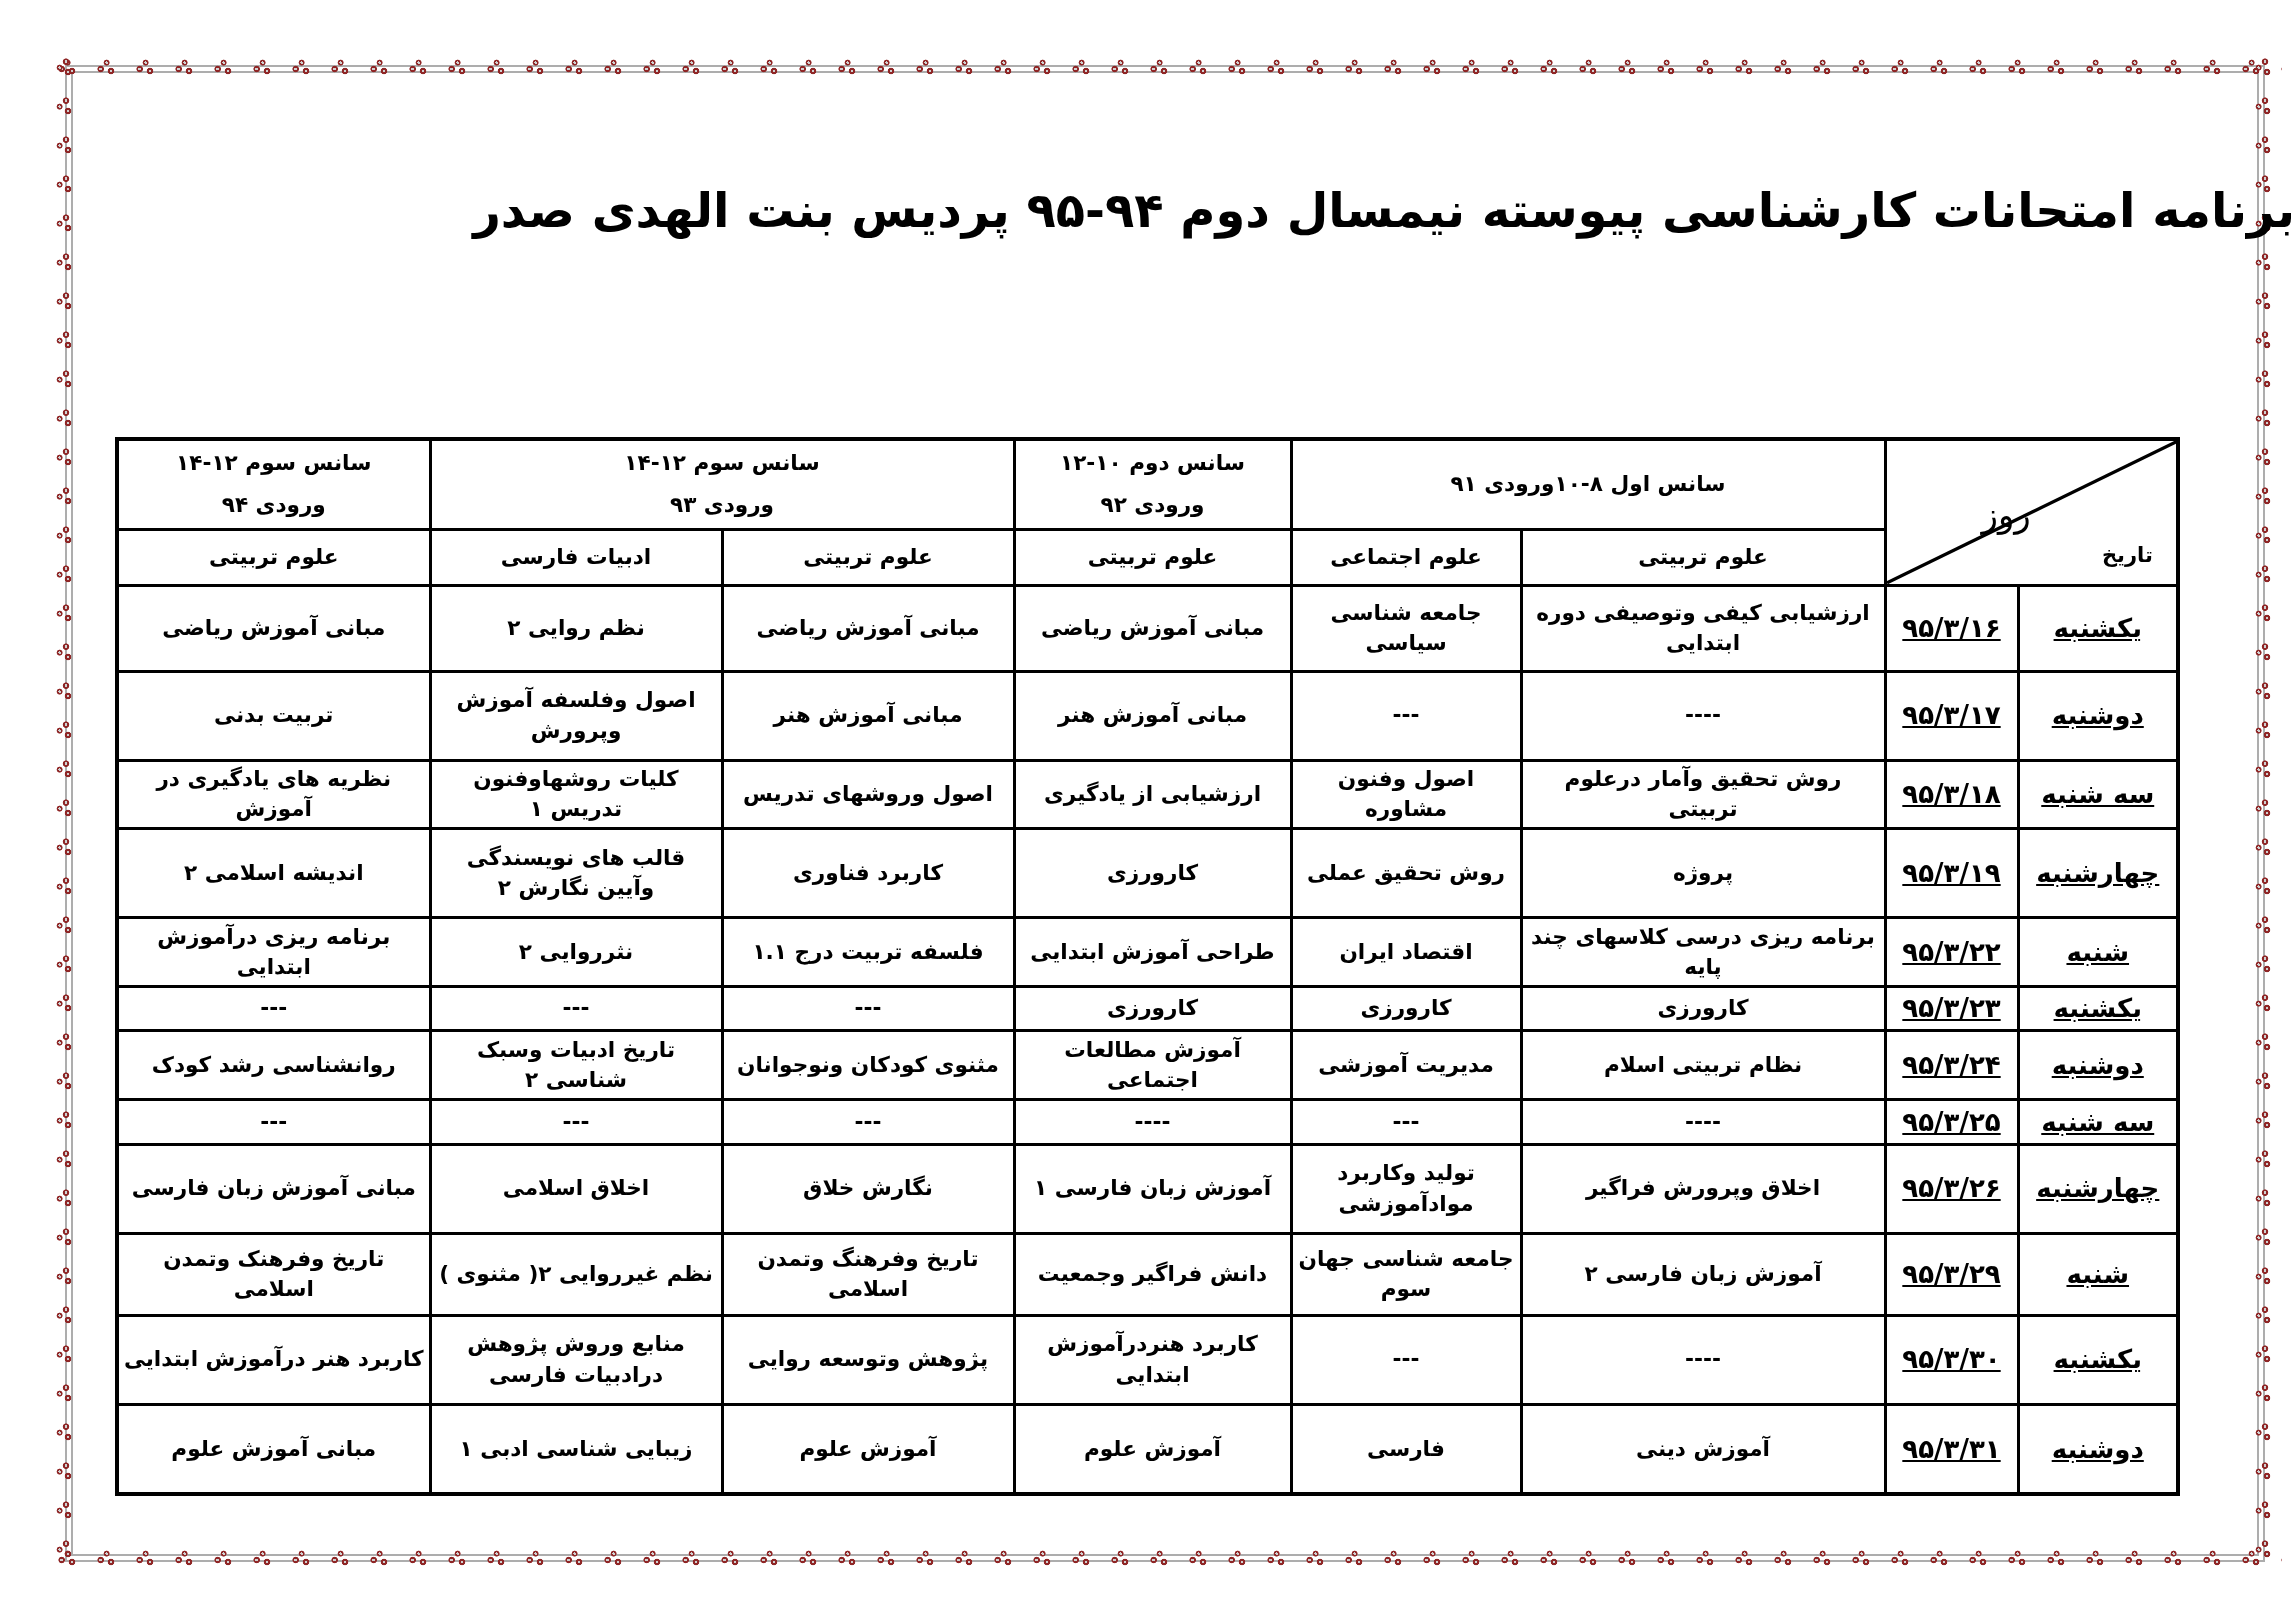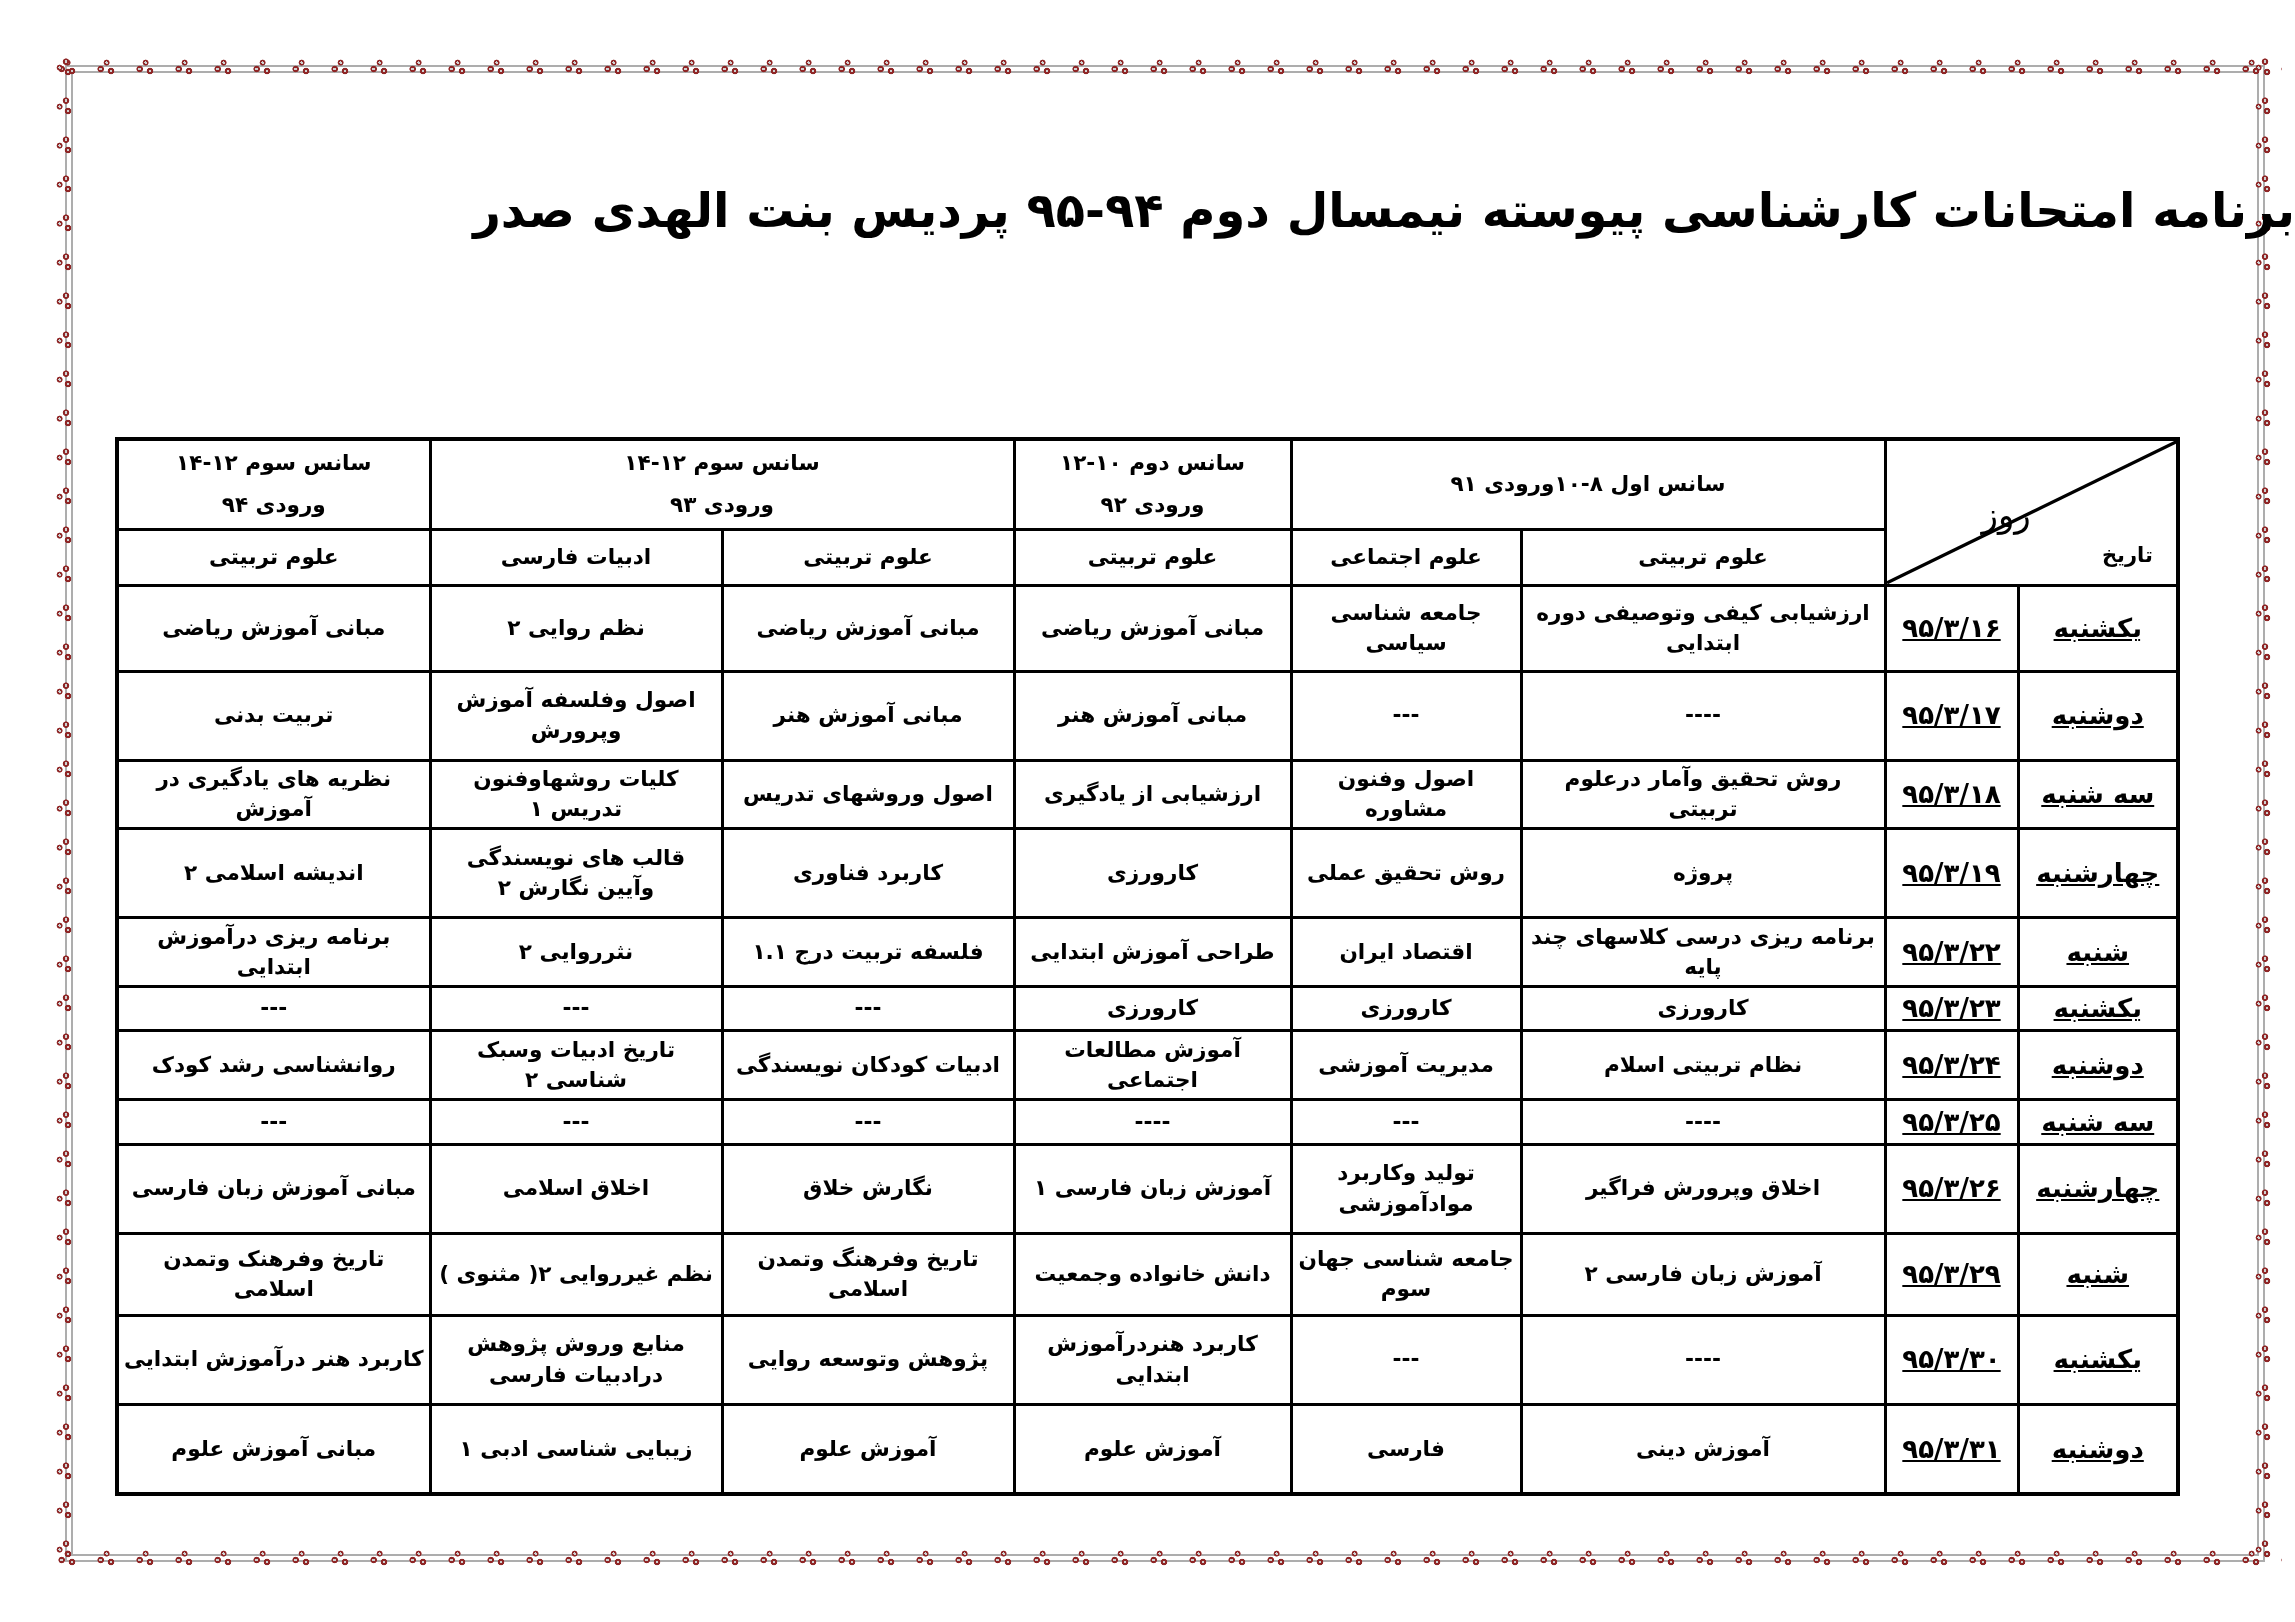--- a/index.html
+++ b/index.html
@@ -199,21 +199,21 @@
         <td>---</td>
         <td>---</td>
         <td>---</td>
       </tr>
       <tr>
         <td>دوشنبه</td>
         <td>۹۵/۳/۲۴</td>
         <td>نظام تربیتی اسلام</td>
         <td>مدیریت آموزشی</td>
         <td>آموزش مطالعات اجتماعی</td>
-        <td>ادبیات کودکان نویسندگی</td>
+        <td>مثنوی کودکان ونوجوانان</td>
         <td>تاریخ ادبیات وسبک شناسی ۲</td>
         <td>روانشناسی رشد کودک</td>
       </tr>
       <tr>
         <td>سه شنبه</td>
         <td>۹۵/۳/۲۵</td>
         <td>----</td>
         <td>---</td>
         <td>----</td>
         <td>---</td>
@@ -228,21 +228,21 @@
         <td>آموزش زبان فارسی ۱</td>
         <td>نگارش خلاق</td>
         <td>اخلاق اسلامی</td>
         <td>مبانی آموزش زبان فارسی</td>
       </tr>
       <tr>
         <td>شنبه</td>
         <td>۹۵/۳/۲۹</td>
         <td>آموزش زبان فارسی ۲</td>
         <td>جامعه شناسی جهان سوم</td>
-        <td>دانش خانواده وجمعیت</td>
+        <td>دانش فراگیر وجمعیت</td>
         <td>تاریخ وفرهنگ وتمدن اسلامی</td>
         <td>نظم غیرروایی ۲( مثنوی )</td>
         <td>تاریخ وفرهنک وتمدن اسلامی</td>
       </tr>
       <tr>
         <td>یکشنبه</td>
         <td>۹۵/۳/۳۰</td>
         <td>----</td>
         <td>---</td>
         <td>کاربرد هنردرآموزش ابتدایی</td>

